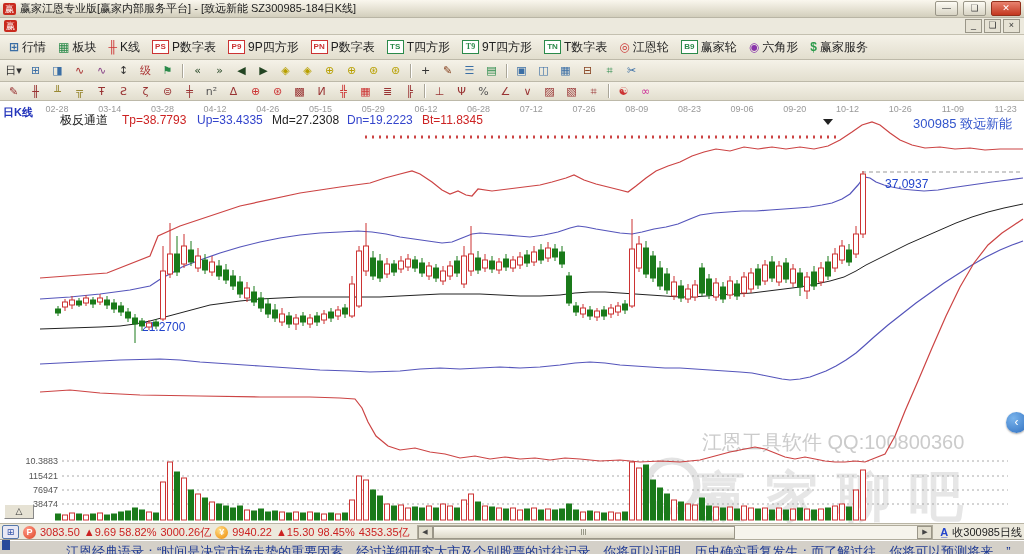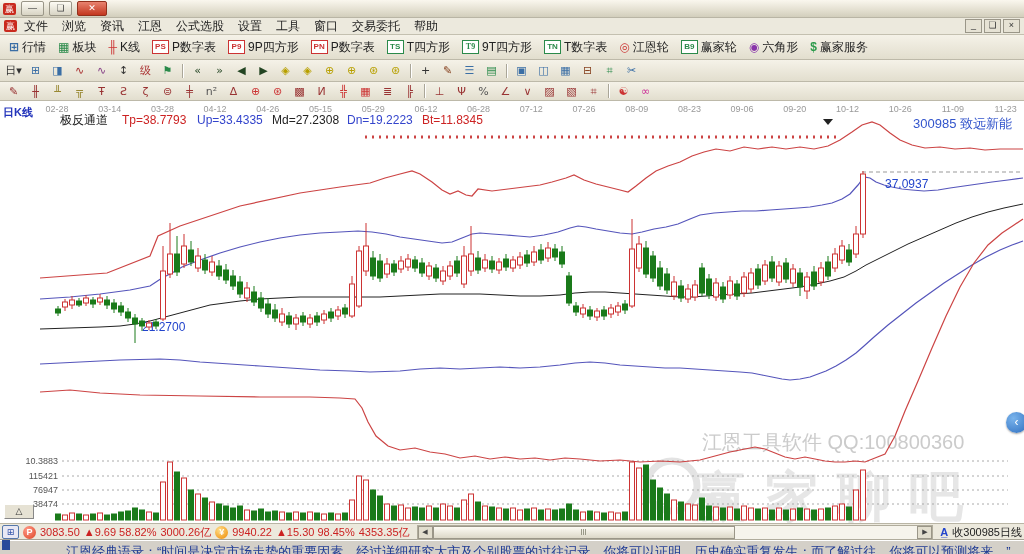--- a/index.html
+++ b/index.html
@@ -48,39 +48,28 @@
   .bottombar{height:21px;background:#d4d0c8;border-top:1px solid #fff;box-shadow:0 -1px 0 #a8a496;
     display:flex;align-items:center;font-size:13px;color:#1f3a93;padding-left:66px;white-space:nowrap;overflow:hidden;}
   .bluedot{position:absolute;left:2px;bottom:4px;width:8px;height:10px;background:#2a4a9a;}
   svg text{font-family:"Liberation Sans","DejaVu Sans",sans-serif;}
 </style>
 </head>
 <body>
 
 <div class="titlebar">
   <span class="tlogo">赢</span>
+  <span class="ttext">赢家江恩专业版[赢家内部服务平台] - [致远新能  SZ300985-184日K线]</span>
   <span class="winbtn">—</span>
   <span class="winbtn">❏</span>
   <span class="winbtn close">✕</span>
 </div>
 
 <div class="menubar">
   <span class="tlogo">赢</span>
-  <span style="display:flex;">
-      <span class="menu-item">文件</span>
-      <span class="menu-item">浏览</span>
-      <span class="menu-item">资讯</span>
-      <span class="menu-item">江恩</span>
-      <span class="menu-item">公式选股</span>
-      <span class="menu-item">设置</span>
-      <span class="menu-item">工具</span>
-      <span class="menu-item">窗口</span>
-      <span class="menu-item">交易委托</span>
-      <span class="menu-item">帮助</span>
-    </span>
   <span class="mdi">
       <span class="mdibtn">_</span>
       <span class="mdibtn">❏</span>
       <span class="mdibtn">×</span>
     </span>
 </div>
 
 <div class="toolbar tb1">
     <span class="tb1-item">
       <span class="glyph" style="color: rgb(58, 110, 165);">⊞</span>

